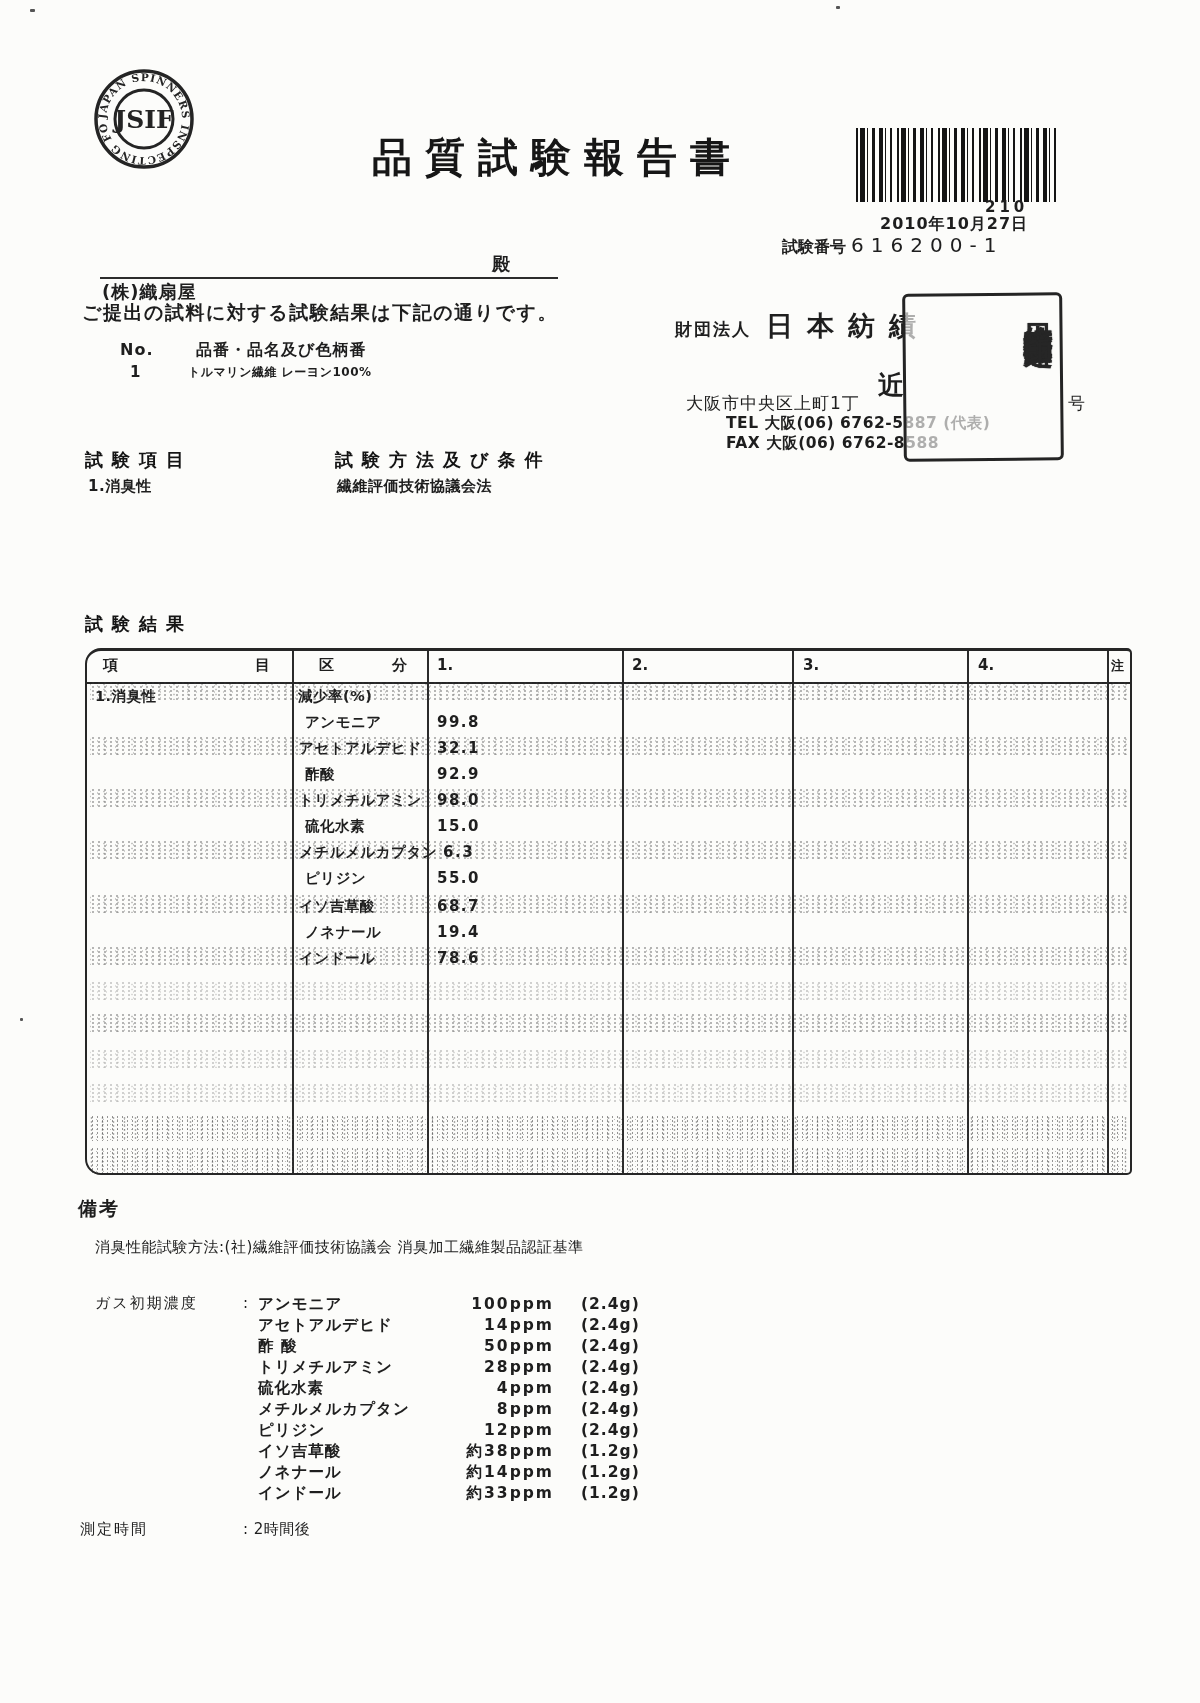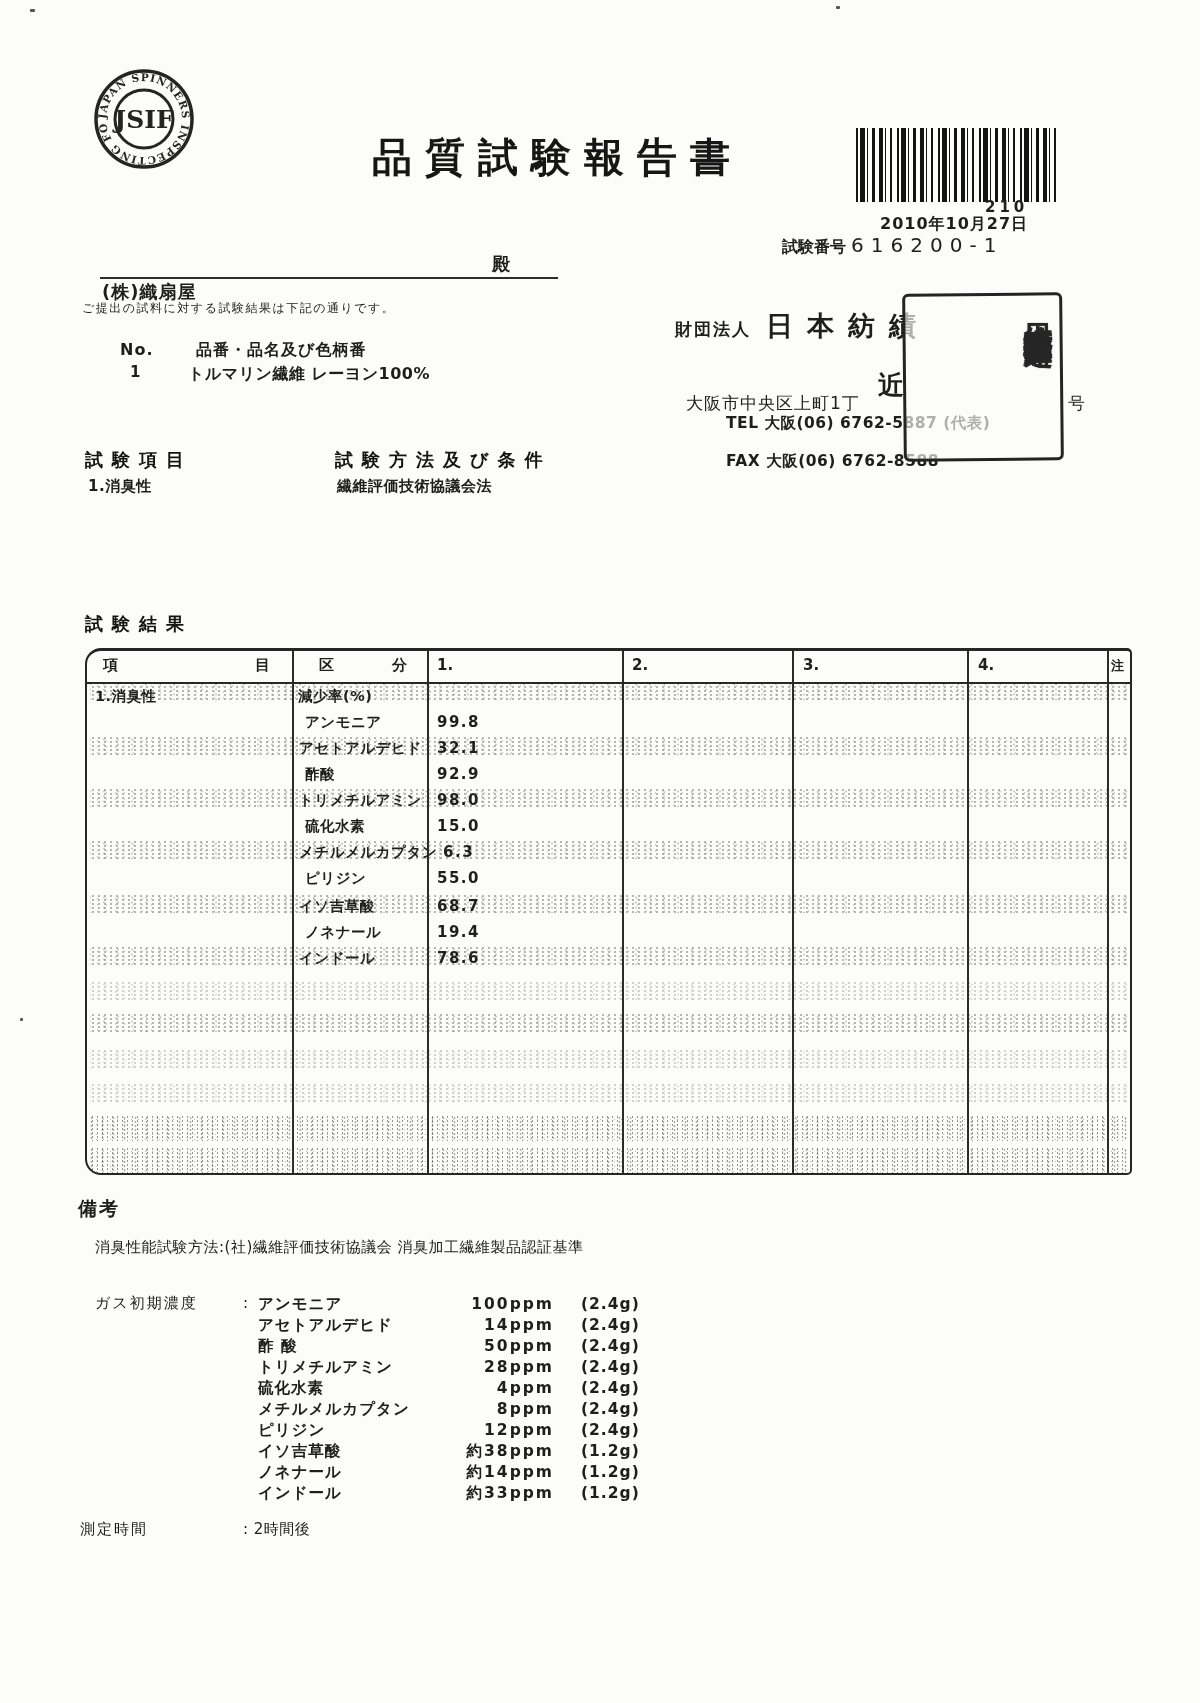--- a/index.html
+++ b/index.html
@@ -17,24 +17,24 @@
     #141414 23px 27px,transparent 27px 29px,#141414 29px 30px,transparent 30px 34px,
     #141414 34px 36px,transparent 36px 41px);}
   .page-code{font-size:15px;letter-spacing:4px;font-weight:600;}
   .date-line{font-size:16px;letter-spacing:1px;font-weight:600;}
   .testno-label{font-size:16px;font-weight:600;}
   .testno-value{font-size:20px;font-weight:400;letter-spacing:7px;}
   
   .addr-row{border-bottom:2px solid #2c2c2c;width:458px;height:27px;}
   .addr-company{font-size:18px;font-weight:600;letter-spacing:1px;}
   .addr-honorific{font-size:18px;font-weight:600;}
-  .intro{font-size:12px;letter-spacing:1.5px;font-weight:400;}
+  .intro{font-size:19px;letter-spacing:1.5px;font-weight:700;}
   .sample-label{font-size:16px;font-weight:600;letter-spacing:1px;}
   .sample-no{font-size:15px;font-weight:600;}
-  .sample-desc{font-size:16px;font-weight:600;letter-spacing:.5px;text-align:right;}
+  .sample-desc{font-size:12px;font-weight:600;letter-spacing:.5px;text-align:right;}
   
   .foundation{font-size:17px;font-weight:600;letter-spacing:2px;}
   .org-main{font-size:27px;font-weight:600;letter-spacing:14px;}
   .org-line2{font-size:26px;font-weight:600;}
   .issuer-addr{font-size:17px;font-weight:400;letter-spacing:1px;}
   .telfax{font-size:15.5px;font-weight:600;letter-spacing:.5px;}
   .stamp{
     border:3px solid #242424;border-radius:6px;
     writing-mode:vertical-rl;text-orientation:upright;
     font-size:29px;line-height:39px;font-weight:700;color:#262626;
@@ -116,21 +116,21 @@
   <div class="abs sample-label" style="left:196px;top:340px;">品番・品名及び色柄番</div>
   <div class="abs sample-no" style="left:130px;top:363px;">1</div>
   <div class="abs sample-desc" style="left:188px;top:364px;">トルマリン繊維 レーヨン100%</div>
 
   <div class="abs foundation" style="left:675px;top:318px;">財団法人</div>
   <div class="abs org-main" style="left:766px;top:308px;text-align:right;">日本紡績</div>
   <div class="abs org-line2" style="left:878px;top:368px;">近</div>
   <div class="abs issuer-addr" style="left:686px;top:392px;">大阪市中央区上町1丁</div>
   <div class="abs issuer-addr" style="left:1068px;top:392px;">号</div>
   <div class="abs telfax" style="left:726px;top:413px;">TEL 大阪(06) 6762-5887 (代表)</div>
-  <div class="abs telfax" style="left:726px;top:433px;margin-top:18px;">FAX 大阪(06) 6762-8588</div>
+  <div class="abs telfax" style="left:726px;top:433px;">FAX 大阪(06) 6762-8588</div>
   <div class="abs stamp" style="left:903px;top:293px;width:150px;height:152px;">日本紡績檢查協會近畿檢查所之印</div>
 
   <div class="abs sec-label" style="left:85px;top:448px;">試験項目</div>
   <div class="abs spec-val" style="left:88px;top:477px;">1.消臭性</div>
   <div class="abs sec-label" style="left:335px;top:448px;">試験方法及び条件</div>
   <div class="abs spec-val" style="left:337px;top:477px;">繊維評価技術協議会法</div>
 
   <div class="abs sec-label" style="left:85px;top:612px;">試験結果</div>
 
   <div class="abs rtable" style="left:85px;top:648px;width:1043px;height:522px;">

